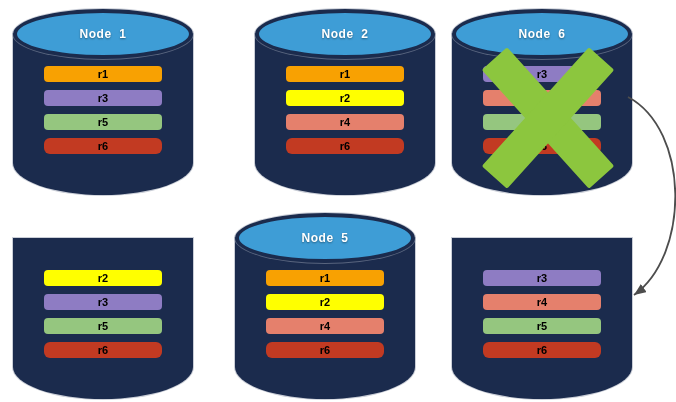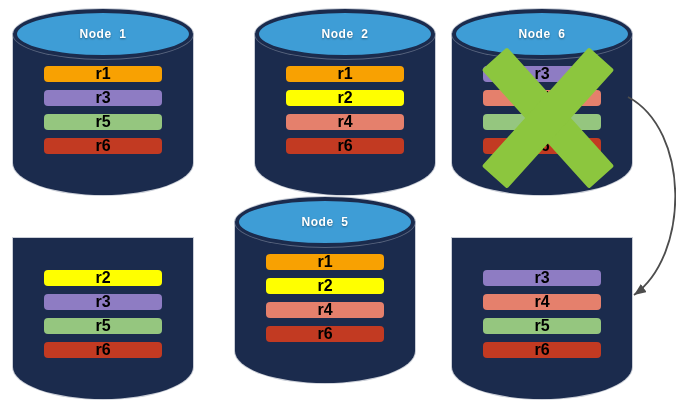--- a/index.html
+++ b/index.html
@@ -6,21 +6,21 @@
   .canvas {
     position:relative; width:676px; height:402px;
     background:var(--c-bg, #ffffff); overflow:hidden;
     font-family:"Liberation Sans", sans-serif;
   }
   .node { position:absolute; width:180px; height:187px; }
   .node-1 { left:13px;  top:8px;   }
   .node-2 { left:235px; top:8px;margin-left:20px;   }
   .node-3 { left:452px; top:8px;   }
   .node-4 { left:13px;  top:212px; }
-  .node-5 { left:235px; top:196px; }
+  .node-5 { left:235px; top:212px; }
   .node-6 { left:452px; top:212px; }
 
   .cyl-body {
     position:absolute; left:0; right:0; top:26px; bottom:0;
     background:var(--c-body, #1B2B4D);
     border-radius:0 0 50% 50% / 0 0 32px 32px;
     box-shadow:0 0 0 1px rgba(150,158,175,.5);
   }
   .cyl-top {
     position:absolute; left:0; right:0; top:1px; height:50px;
@@ -39,24 +39,24 @@
     text-shadow:0 1px 2px rgba(0,0,0,.40);
   }
   .db-row {
     position:absolute; left:31px; width:118px; height:16px;
     border-radius:4px; z-index:3;
     display:flex; align-items:center; justify-content:center;
   }
   .row-pos-0 { top:58px; }
   .row-pos-1 { top:82px; }
   .row-pos-2 { top:106px; }
-  .row-pos-3 { top:130px; }
+  .row-pos-3 { top:130px;border-radius:6px; }
   .row-label {
     color:var(--c-rowtext, #000);
-    font-size:16px; font-weight:bold; line-height:16px;
+    font-size:11px; font-weight:bold; line-height:16px;
   }
   .cross { position:absolute; inset:0; z-index:5; }
   .cross-bar {
     position:absolute; left:16px; top:93px; width:160px; height:34px;
     background:var(--c-cross, #8CC63E); border-radius:2px;
   }
   .bar-a { transform:rotate(48deg); }
   .bar-b { transform:rotate(-48deg); }
 
   .arrow-layer { position:absolute; inset:0; z-index:6; pointer-events:none; }

